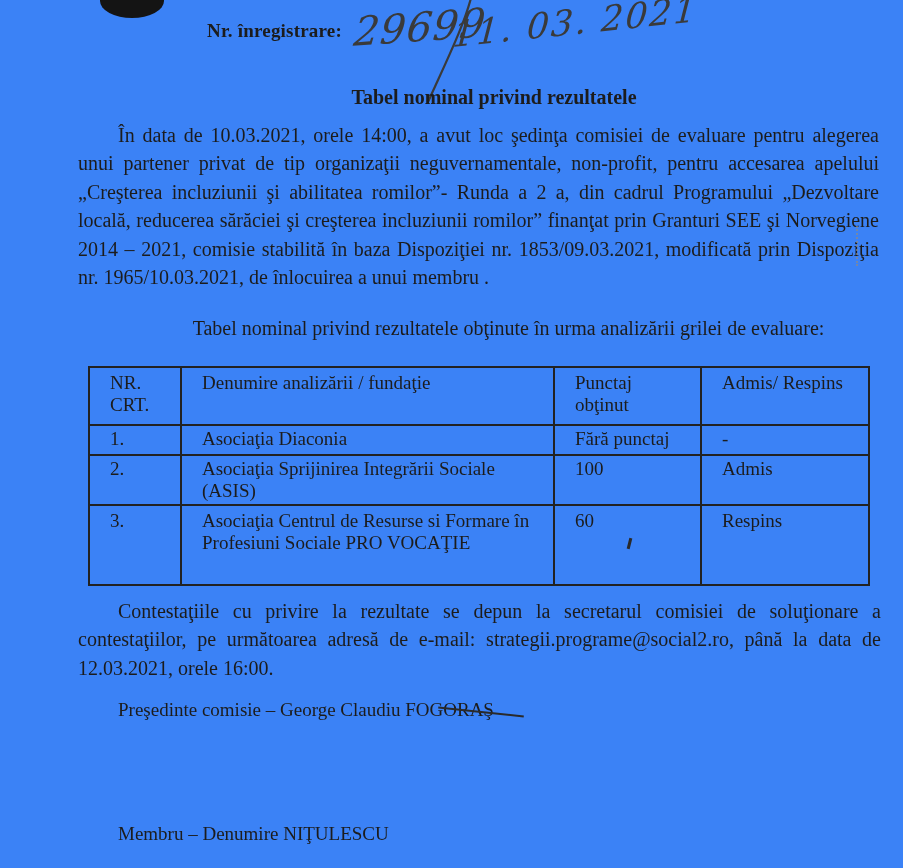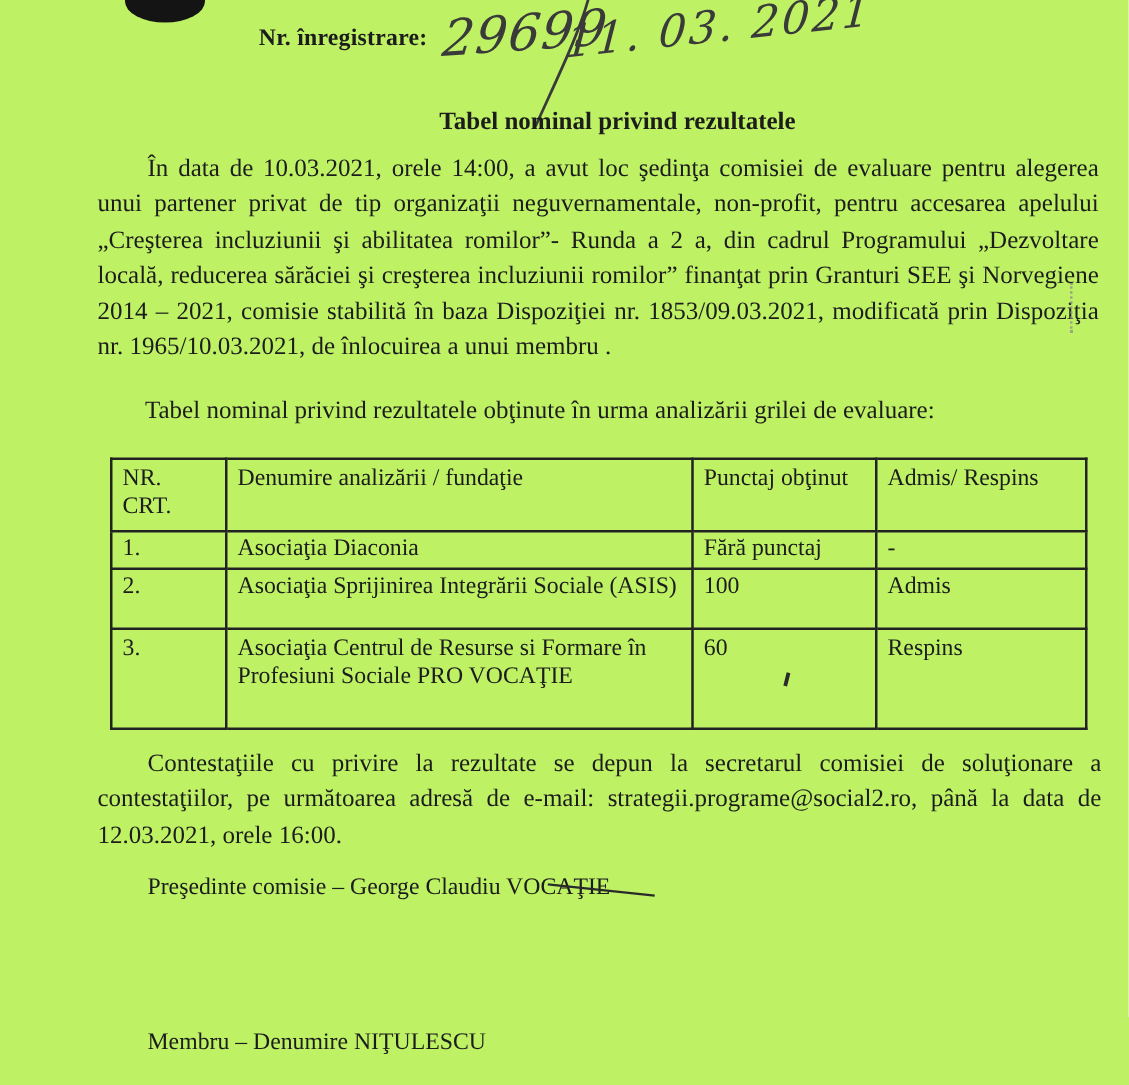--- a/index.html
+++ b/index.html
@@ -1,20 +1,20 @@
 <!DOCTYPE html>
 <html><head>
 <meta charset="utf-8">
 <style>
   html, body { margin:0; padding:0; background:#ffffff; }
   .page {
     position: relative;
     width: 903px;
     height: 868px;
-    background: #bef264;
+    background: #3b82f6;
     font-family: "Liberation Serif", serif;
     color: #1c1c1c;
     overflow: hidden;
   }
 
   
   .logo-blob {
     position: absolute;
     left: 100px; top: -16px;
     width: 64px; height: 34px;
@@ -68,33 +68,33 @@
   }
 
   .para {
     position: absolute;
     margin: 0;
     font-size: 20px;
     line-height: 28.4px;
     text-align: justify;
   }
   .para1 { left: 78px; top: 121px; width: 801px; text-indent: 40px; }
-  .table-intro { left: 76px; top: 314px; width: 801px; text-indent: 40px; text-align: left; }
+  .table-intro { left: 88px; top: 314px; width: 801px; text-indent: 40px; text-align: center; }
   .para2 { left: 78px; top: 597px; width: 803px; text-indent: 40px; font-family: Liberation Serif, serif; }
 
   .doc-table {
     position: absolute;
     left: 88px; top: 366px;
     border-collapse: collapse;
     table-layout: fixed;
     font-size: 19px;
   }
   .doc-table th, .doc-table td {
     border: 2px solid #222222;
-    padding: 2px 8px;
+    padding: 2px 20px;
     vertical-align: top;
     text-align: left;
     font-weight: normal;
     overflow: hidden;
   }
   .doc-table thead th { height: 50px; padding-top: 4px; }
   .c-nr { white-space: pre-line; }
   .row-1 td { height: 24px; }
   .row-2 td { height: 42px; }
   .row-3 td { height: 72px; padding-top: 4px; }
@@ -195,17 +195,17 @@
         <td>Respins</td>
       </tr>
     </tbody>
   </table>
 
   <div class="ink-mark"></div>
   <div class="scan-artifact"></div>
 
   <p class="para para2">Contestaţiile cu privire la rezultate se depun la secretarul comisiei de soluţionare a contestaţiilor, pe următoarea adresă de e-mail: strategii.programe@social2.ro, până la data de 12.03.2021, orele 16:00.</p>
 
-  <div class="sig sig1">Preşedinte comisie – George Claudiu VOCAŢIE</div>
+  <div class="sig sig1">Preşedinte comisie – George Claudiu FOGORAŞ</div>
   <div class="pen-strike"></div>
   <div class="sig sig3">Membru – Denumire NIŢULESCU</div>
 
 </div>
 
 </body></html>

